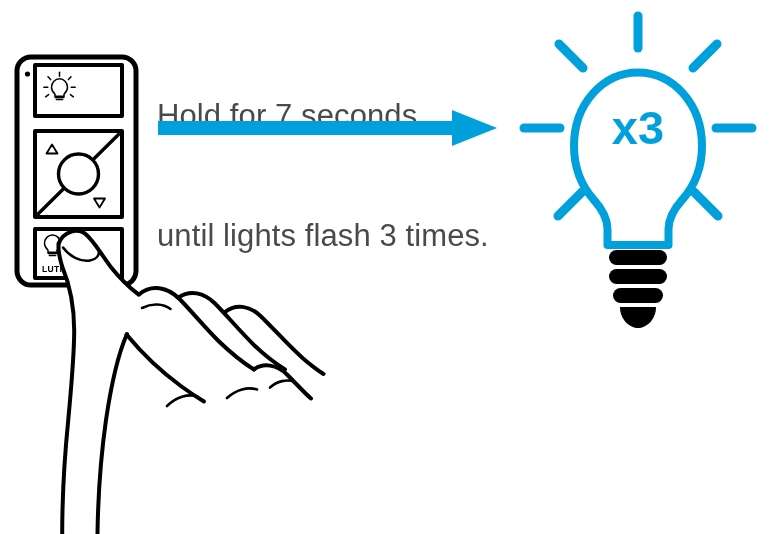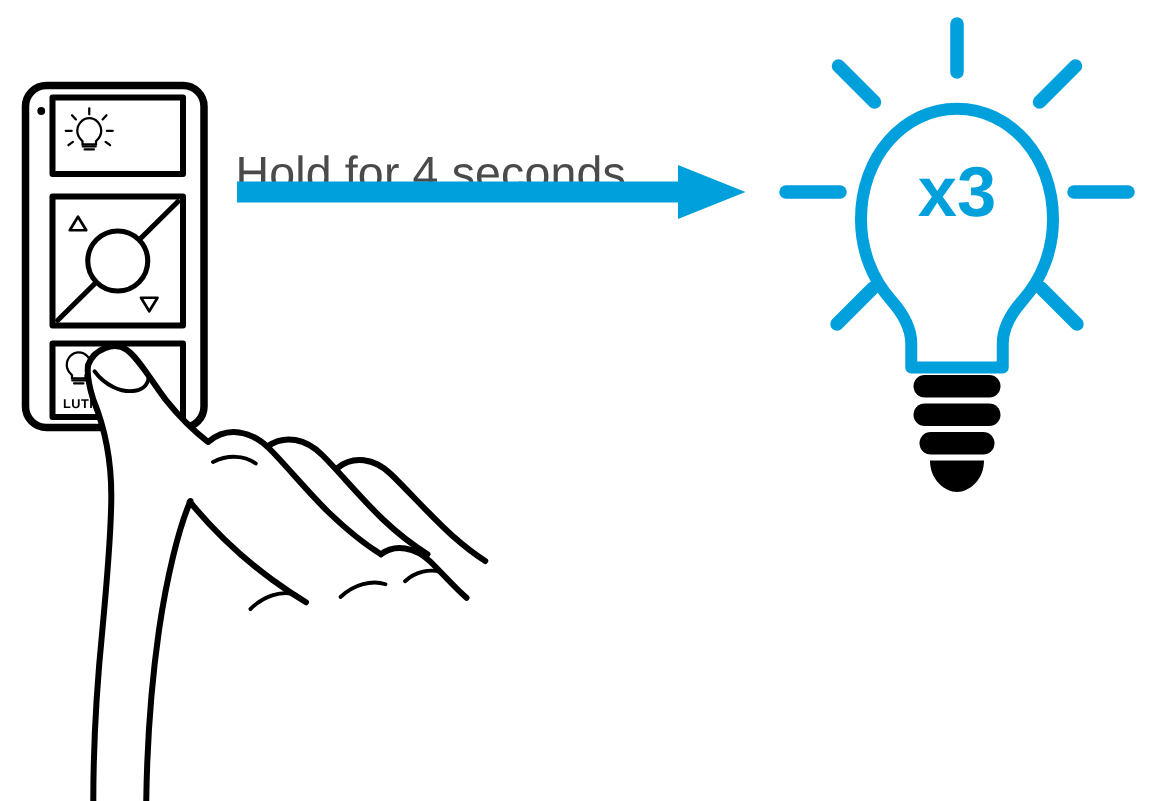--- a/index.html
+++ b/index.html
@@ -51,21 +51,22 @@
     stroke-linecap: round;
     stroke-linejoin: round;
   }
 </style>
 </head>
 <body>
 
 <div id="stage">
 
   <div id="text-top" class="instruction-text">
-    <div>Hold for 4 seconds</div>
+    <div>Hold for 7 seconds</div>
+    <div>until lights flash 3 times.</div>
   </div>
 
   <div id="text-bottom" class="instruction-text">
     <div>Repeat steps to pair other</div>
     
   </div>
 
   <svg class="svg-layer" viewBox="0 0 778 534" xmlns="http://www.w3.org/2000/svg">
 
     <g>

